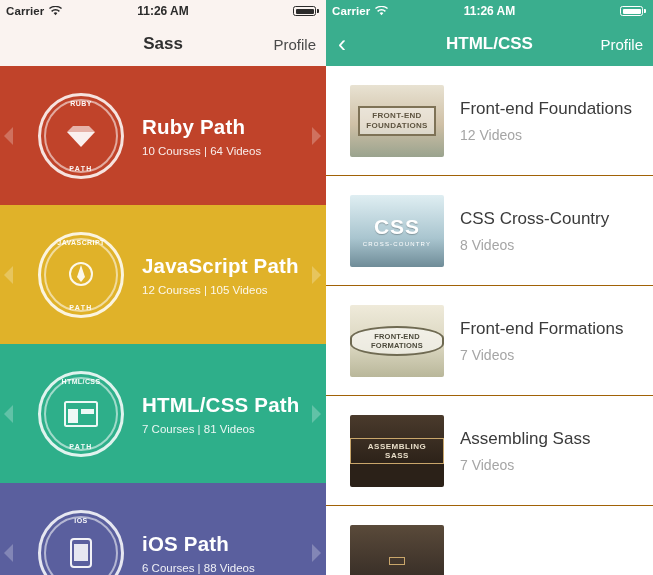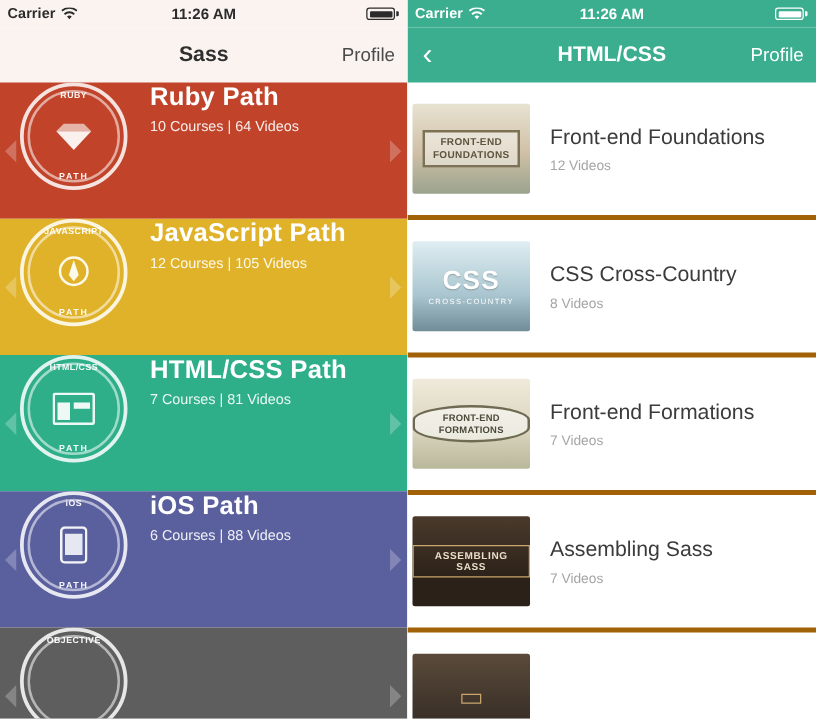--- a/index.html
+++ b/index.html
@@ -44,21 +44,21 @@
   .navbar.light .nav-right { color: #4a4a4a; }
   .navbar.dark .nav-right { color: #ffffff; }
   .nav-back {
     margin-left: 12px; position: relative; z-index: 2;
     color: #fff; font-size: 24px; line-height: 1; font-weight: 300;
     display: flex; align-items: center;
   }
 
   .paths-list { position: relative; }
   .path-row {
-    height: 109px; display: flex; align-items: flex-start; position: relative; overflow: hidden;
+    height: 139px; display: flex; align-items: center; position: relative; overflow: hidden; padding-left: 22px;
   }
   .path-badge {
     width: 86px; height: 86px; margin-left: 16px; flex: 0 0 86px; position: relative;
   }
   .path-text { margin-left: 18px; color: #fff; }
   .path-title { font-size: 20.5px; font-weight: bold; letter-spacing: .2px; }
   .path-sub { font-size: 11.5px; margin-top: 6px; opacity: .9; }
   .chev {
     position: absolute; top: 50%; transform: translateY(-50%);
     width: 0; height: 0; opacity: .45;
@@ -83,30 +83,30 @@
   .badge-bot {
     position: absolute; bottom: 7px; left: 0; right: 0; text-align: center;
     font-size: 7px; font-weight: bold; color: rgba(255,255,255,.95); letter-spacing: 1.4px;
   }
 
   
   .phone-right { width: 327px; height: 575px; position: relative; overflow: hidden; background: #fff; }
   .course-list { background: #fff; }
   .course-row {
     height: 110px; display: flex; align-items: center;
-    border-bottom: 4px solid #a16207; padding-left: 4px;
+    border-bottom: 1px solid #a16207; padding-left: 24px;
   }
   .course-thumb {
     width: 94px; height: 72px; flex: 0 0 94px; border-radius: 2px;
     position: relative; overflow: hidden;
     display: flex; align-items: center; justify-content: center;
   }
   .course-meta { margin-left: 16px; }
   .course-title { font-size: 17px; color: #3b3b3b; line-height: 1.25; max-width: 180px; }
-  .course-sub { font-size: 11px; color: #a5a5a5; margin-top: 7px; }
+  .course-sub { font-size: 14px; color: #a5a5a5; margin-top: 7px; }
 
   .thumb-label {
     border: 2px solid rgba(255,255,255,.85);
     padding: 3px 6px; font-size: 8px; font-weight: bold;
     color: #fff; text-align: center; line-height: 1.25; letter-spacing: .3px;
   }
   .thumb-dark-label {
     border: 1.5px solid #c9a66b; padding: 3px 7px; font-size: 8px; font-weight: bold;
     color: #e8ddc8; text-align: center; letter-spacing: .5px;
   }

